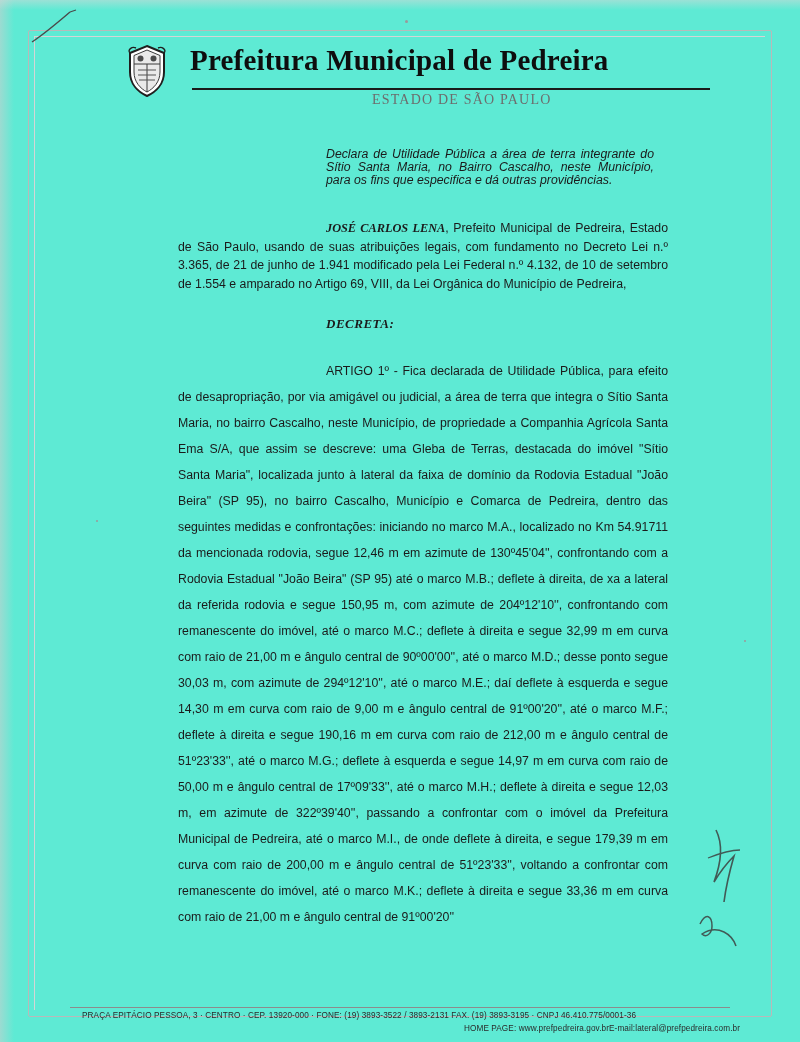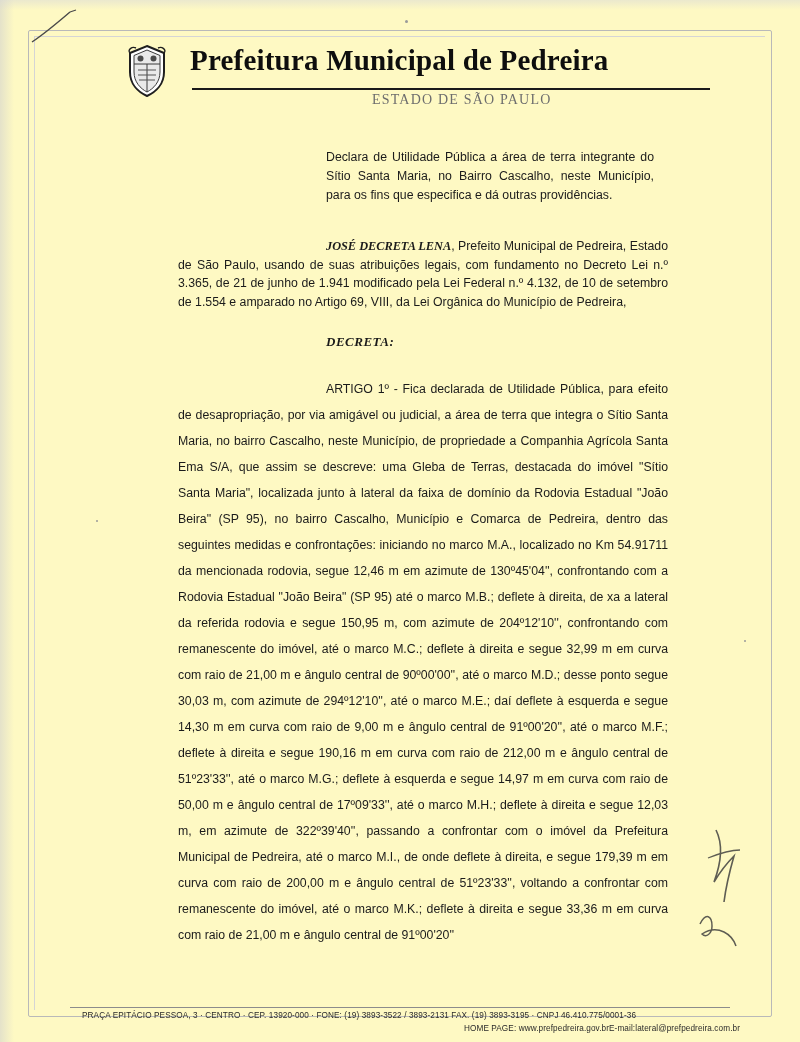--- a/index.html
+++ b/index.html
@@ -13,21 +13,21 @@
     font-family: "Liberation Sans", sans-serif;
     color: #111111;
     position: relative;
     overflow: hidden;
   }
   .page {
     position: absolute;
     left: 0; top: 0;
     width: 800px;
     height: 1042px;
-    background: #fef9c3;
+    background: #5eead4;
     filter: none;
   }
   
   .frame {
     position: absolute;
     left: 28px;
     top: 30px;
     width: 742px;
     height: 985px;
     border: 1px solid #b9b9b9;
@@ -112,21 +112,22 @@
   .decreto-line .num {
     font-family: "Liberation Serif", serif;
     font-style: italic;
     font-weight: bold;
     font-size: 13.5px;
   }
   .ementa {
     margin: 0 14px 32px 0;
     padding-left: 148px;
     text-align: justify;
-    line-height: 19px;
+    line-height: 13px;
+    font-style: italic;
   }
   .para {
     margin: 0 0 22px 0;
     text-indent: 0;
   }
   .para .lead {
     font-family: "Liberation Serif", serif;
     font-style: italic;
     font-weight: bold;
   }
@@ -251,21 +252,21 @@
     <div class="title-rule"></div>
     <div class="subtitle">ESTADO DE SÃO PAULO</div>
   </div>
 
   <div class="content">
 
 
     <p class="ementa">Declara de Utilidade Pública a área de terra integrante do Sítio Santa Maria, no Bairro Cascalho, neste Município, para os fins que especifica e dá outras providências.</p>
 
     <p class="para">
-      <span class="indent-open"></span><span class="lead">JOSÉ DECRETA LENA</span><span>, Prefeito Municipal de Pedreira, Estado de São Paulo, usando de suas atribuições legais, com fundamento no Decreto Lei n.º 3.365, de 21 de junho de 1.941 modificado pela Lei Federal n.º 4.132, de 10 de setembro de 1.554 e amparado no Artigo 69, VIII, da Lei Orgânica do Município de Pedreira,</span>
+      <span class="indent-open"></span><span class="lead">JOSÉ CARLOS LENA</span><span>, Prefeito Municipal de Pedreira, Estado de São Paulo, usando de suas atribuições legais, com fundamento no Decreto Lei n.º 3.365, de 21 de junho de 1.941 modificado pela Lei Federal n.º 4.132, de 10 de setembro de 1.554 e amparado no Artigo 69, VIII, da Lei Orgânica do Município de Pedreira,</span>
     </p>
 
     <p class="decreta">DECRETA:</p>
 
     <p class="artigo-body">
       <span class="first-indent"></span><span class="lead">ARTIGO 1º</span><span> - Fica declarada de Utilidade Pública, para efeito de desapropriação, por via amigável ou judicial, a área de terra que integra o Sítio Santa Maria, no bairro Cascalho, neste Município, de propriedade a Companhia Agrícola Santa Ema S/A, que assim se descreve: uma Gleba de Terras, destacada do imóvel "Sítio Santa Maria", localizada junto à lateral da faixa de domínio da Rodovia Estadual "João Beira" (SP 95), no bairro Cascalho, Município e Comarca de Pedreira, dentro das seguintes medidas e confrontações: iniciando no marco M.A., localizado no Km 54.91711 da mencionada rodovia, segue 12,46 m em azimute de 130º45'04'', confrontando com a Rodovia Estadual "João Beira" (SP 95) até o marco M.B.; deflete à direita, de xa a lateral da referida rodovia e segue 150,95 m, com azimute de 204º12'10'', confrontando com remanescente do imóvel, até o marco M.C.; deflete à direita e segue 32,99 m em curva com raio de 21,00 m e ângulo central de 90º00'00'', até o marco M.D.; desse ponto segue 30,03 m, com azimute de 294º12'10'', até o marco M.E.; daí deflete à esquerda e segue 14,30 m em curva com raio de 9,00 m e ângulo central de 91º00'20'', até o marco M.F.; deflete à direita e segue 190,16 m em curva com raio de 212,00 m e ângulo central de 51º23'33'', até o marco M.G.; deflete à esquerda e segue 14,97 m em curva com raio de 50,00 m e ângulo central de 17º09'33'', até o marco M.H.; deflete à direita e segue 12,03 m, em azimute de 322º39'40'', passando a confrontar com o imóvel da Prefeitura Municipal de Pedreira, até o marco M.I., de onde deflete à direita, e segue 179,39 m em curva com raio de 200,00 m e ângulo central de 51º23'33'', voltando a confrontar com remanescente do imóvel, até o marco M.K.; deflete à direita e segue 33,36 m em curva  com raio de 21,00 m e ângulo central de 91º00'20''</span>
     </p>
   </div>
 
   <div class="signature">

